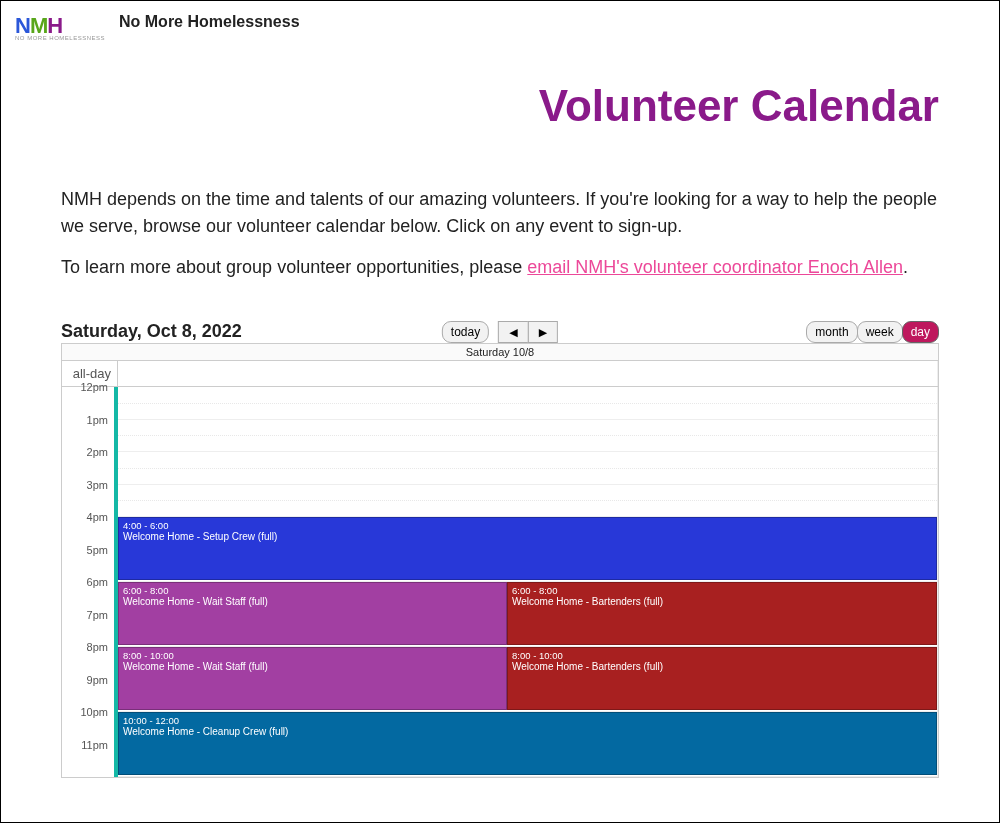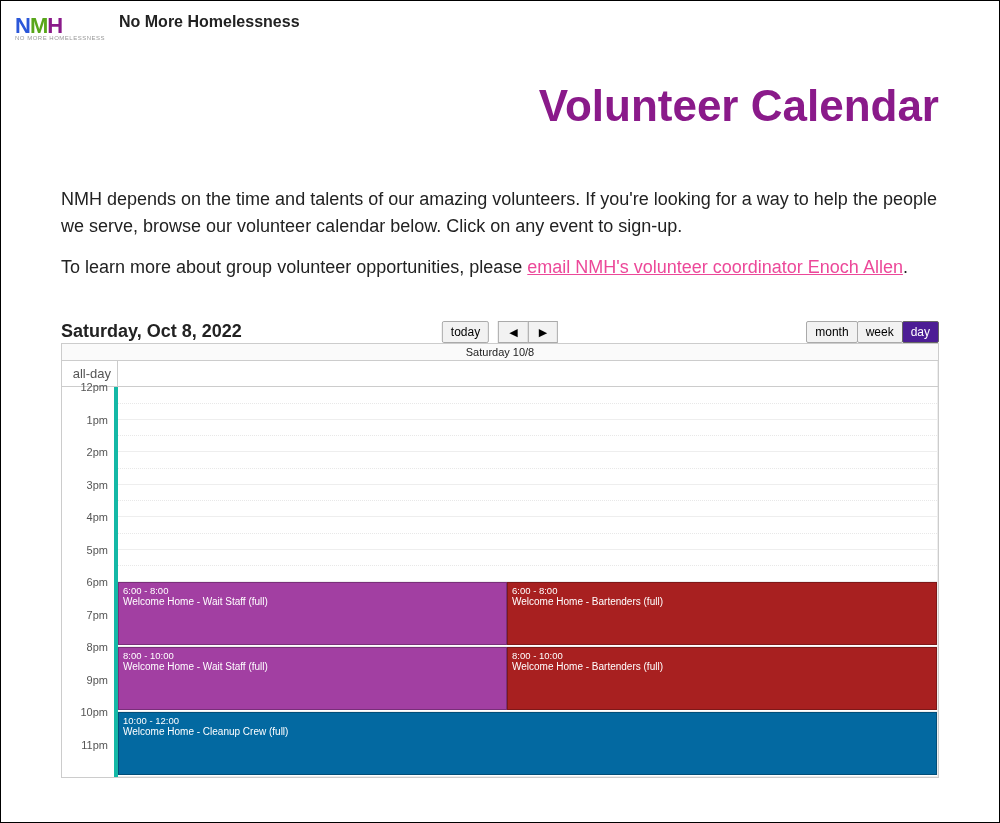--- a/index.html
+++ b/index.html
@@ -15,27 +15,27 @@
 .chev{width:10px;height:10px}
 .search-ic{width:18px;height:18px;cursor:pointer}
 .page{padding:0 60px}
 .title{color:#8a1a8a;font-size:44px;font-weight:700;text-align:right;margin:28px 0 55px}
 .intro{font-size:18px;line-height:1.5;margin-bottom:14px}
 .lnk{color:#ec4899;text-decoration:underline;cursor:pointer}
 .cal-wrap{margin-top:40px}
 .cal-hdr{display:flex;align-items:flex-start;}
 .cal-date{font-weight:700;font-size:18px}
 .cal-ctr{position:absolute;left:50%;transform:translateX(-50%);display:flex;gap:10px}
-.btn{border:1px solid #aaa;background:#f2f2f2;font-size:12px;padding:3px 8px;cursor:pointer;border-radius:2px}
+.btn{border:1px solid #aaa;background:#f2f2f2;font-size:12px;padding:3px 8px;cursor:pointer;border-radius:9px}
 .btn-grp{display:flex}
 .btn-grp .btn{border-radius:0;margin-left:-1px}
 .nav-btn{padding:2px 10px;font-size:11px}
 .views{margin-left:auto;display:flex}
 .views .btn{margin-left:-1px}
-.views .active{background:#4c1d95;color:#fff;border-color:#666}
+.views .active{background:#be185d;color:#fff;border-color:#666}
 .cal{position:relative;border:1px solid #ccc}
 .day-hdr{text-align:center;font-size:11px;font-weight:400;padding:2px;border-bottom:1px solid #ccc;background:#fafafa}
 .allday{display:flex;border-bottom:1px solid #ccc}
 .time-col{width:56px;flex-shrink:0;text-align:right;padding-right:6px;font-size:13px;color:#555;border-right:1px solid #ccc}
 .allday .time-col{padding-top:5px;padding-bottom:5px}
 .allday-body{flex:1;min-height:22px;border-right:1px solid #eee}
 .grid{display:flex;position:relative}
 .hours{width:56px;flex-shrink:0;border-right:4px solid #14b8a6}
 .hour-lbl{height:32.5px;text-align:right;padding-right:6px;font-size:11px;color:#555;position:relative;top:-6px}
 .slots{flex:1;position:relative;border-right:1px solid #eee}
@@ -117,20 +117,24 @@
           <div class="slot"></div>
             <div class="slot"></div>
             <div class="slot"></div>
             <div class="slot"></div>
           <div class="slot"></div>
             <div class="slot"></div>
             <div class="slot"></div>
             <div class="slot"></div>
         </div>
         <div class="events">
+          <div class="evt e-blue" style="top:130px;height:63px;left:0;right:0">
+            <div class="t">4:00 - 6:00</div>
+            <div class="n">Welcome Home - Setup Crew (full)</div>
+          </div>
           <div class="evt e-purple" style="top:195px;height:63px;left:0;width:47.5%">
             <div class="t">6:00 - 8:00</div>
             <div class="n">Welcome Home - Wait Staff (full)</div>
           </div>
           <div class="evt e-red" style="top:195px;height:63px;left:47.5%;right:0">
             <div class="t">6:00 - 8:00</div>
             <div class="n">Welcome Home - Bartenders (full)</div>
           </div>
           <div class="evt e-purple" style="top:260px;height:63px;left:0;width:47.5%">
             <div class="t">8:00 - 10:00</div>

